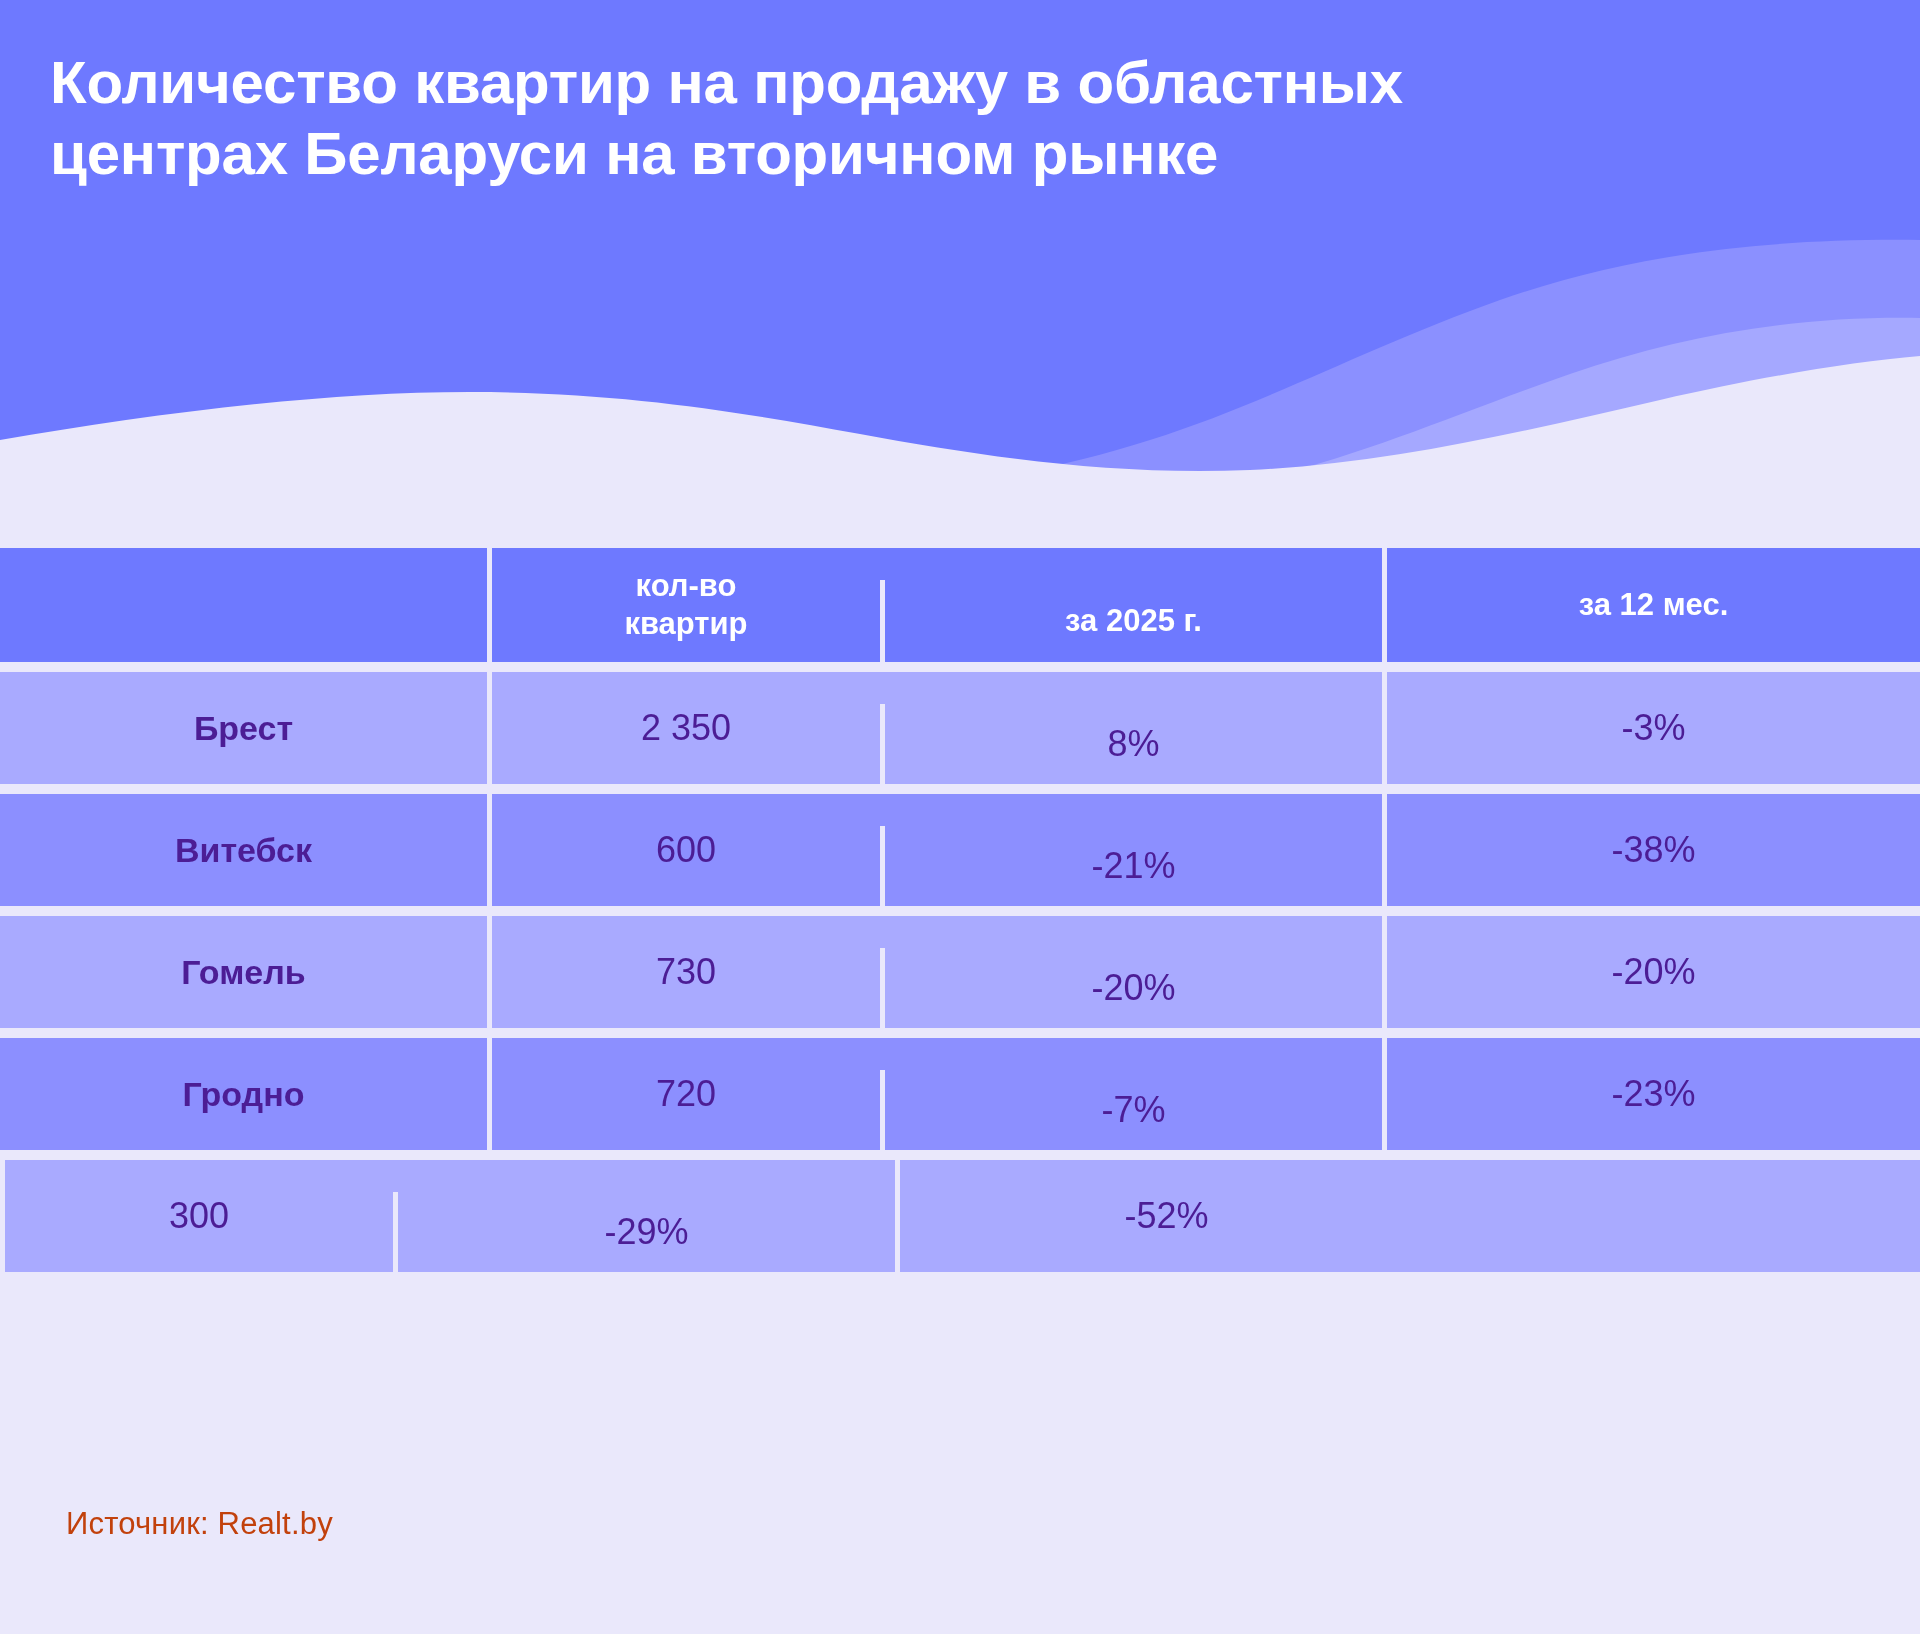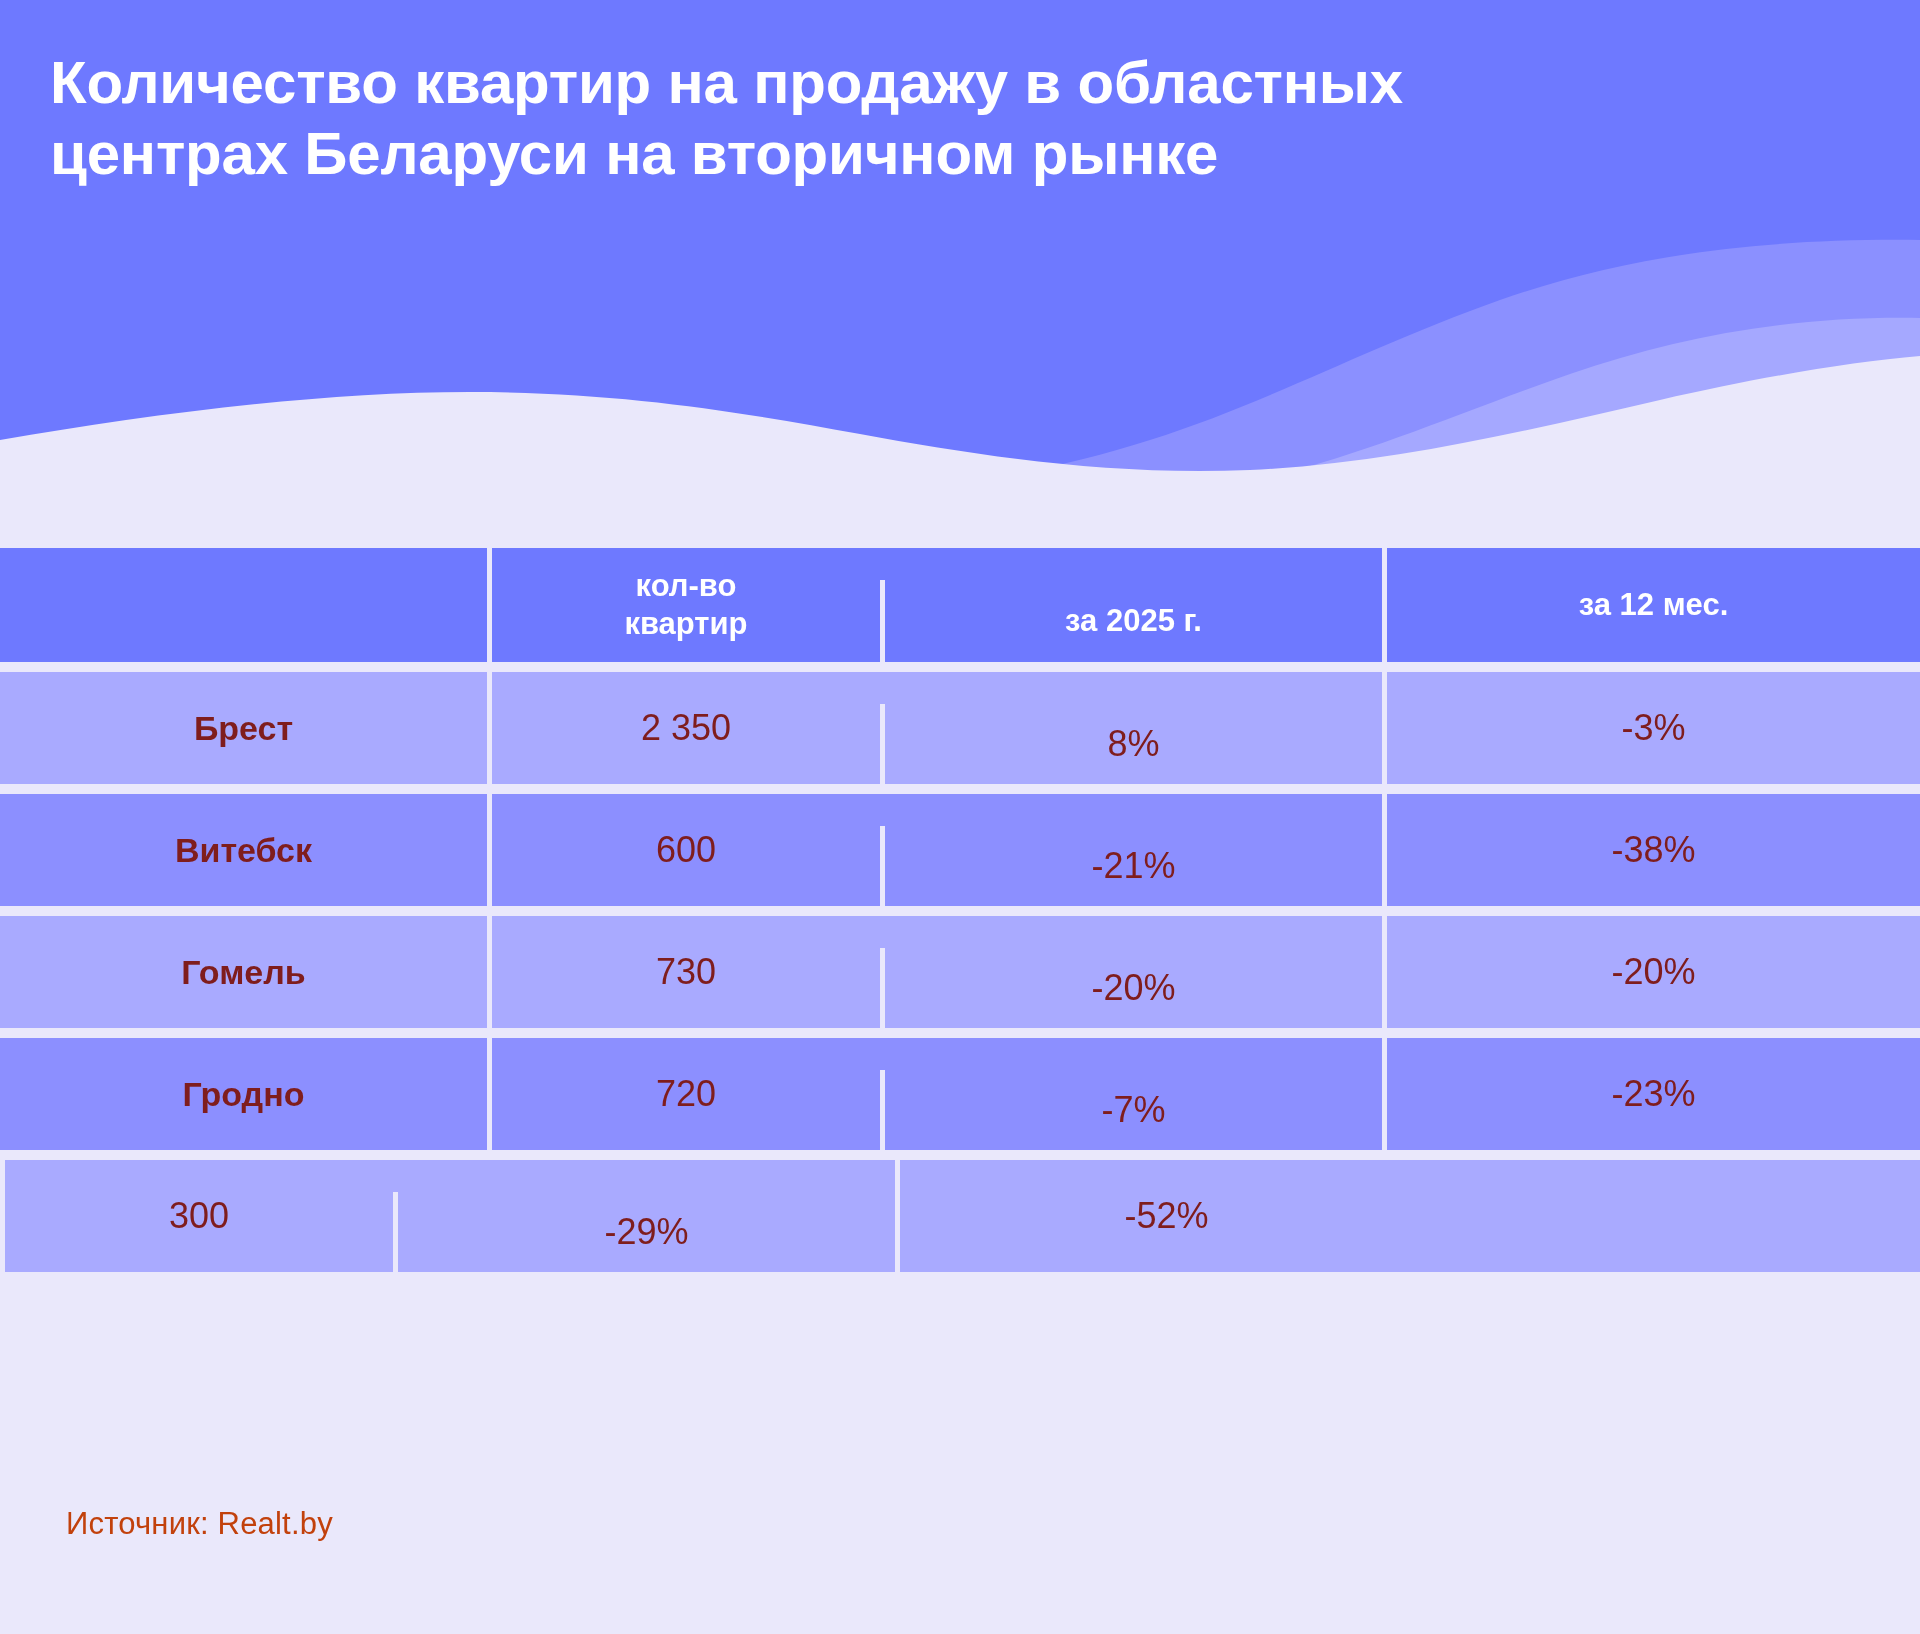--- a/index.html
+++ b/index.html
@@ -105,21 +105,21 @@
     width: 1920px;
   }
 
   .tbody-row {
     height: 112px;
   }
   .tbody-row.light { background: #A9AAFF; }
   .tbody-row.dark  { background: #8C8FFF; }
 
   .tbody-row .cell {
-    color: #7f1d1d;
+    color: #4c1d95;
     font-size: 36px;
     font-weight: 400;
   }
   .tbody-row .cell.city {
     font-weight: 700;
     font-size: 34px;
   }
 
   
   .source {

